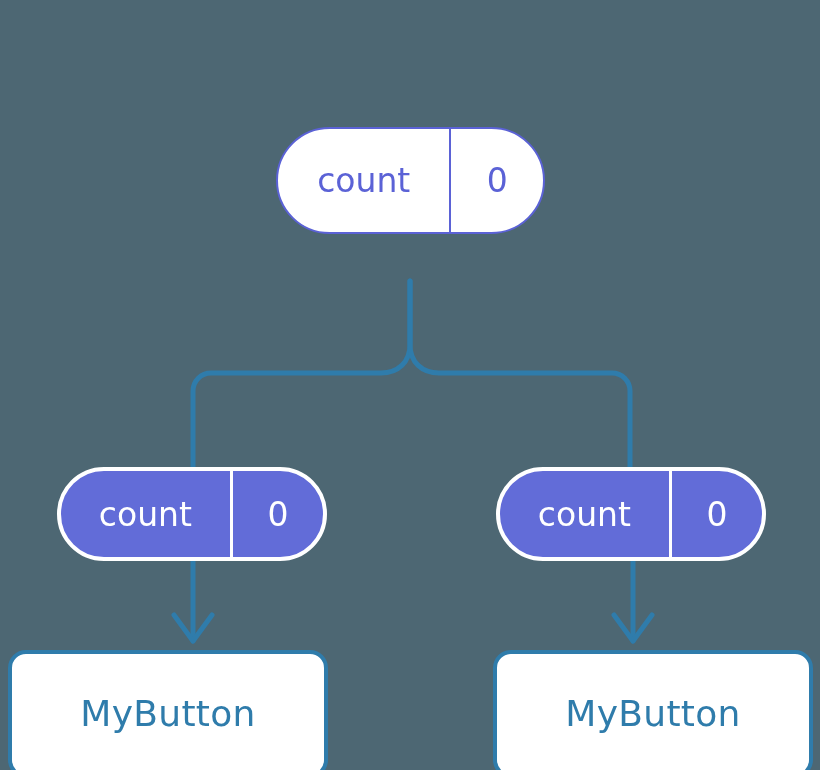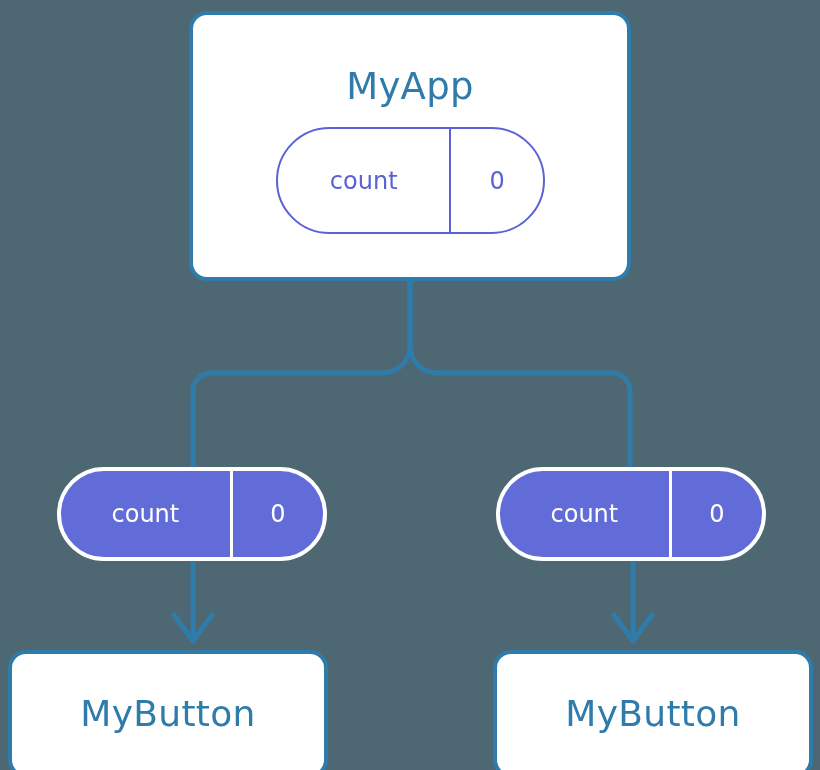--- a/index.html
+++ b/index.html
@@ -60,21 +60,21 @@
     display: flex;
     align-items: stretch;
     border-radius: 999px;
     overflow: hidden;
   }
   .state-pill .pill-key,
   .state-pill .pill-value {
     display: flex;
     align-items: center;
     justify-content: center;
-    font-size: 24px;
+    font-size: 33px;
     line-height: 1;
     box-sizing: border-box;
   }
 
   
   .pill-outline {
     border: 2px solid #5b62d6;
     background: #ffffff;
   }
   .pill-outline .pill-key {
@@ -157,23 +157,20 @@
 
     <path d="M 410 281 L 410 345 C 410 362 422 373 439 373 L 612 373 C 622 373 630 381 630 391 L 630 467" fill="none" stroke="#2f7cab" stroke-width="5" stroke-linecap="round" stroke-linejoin="round"></path>
 
     <path d="M 193 561 L 193 641" fill="none" stroke="#2f7cab" stroke-width="5" stroke-linecap="round"></path>
     <path d="M 174 615 L 193 641 L 212 615" fill="none" stroke="#2f7cab" stroke-width="5" stroke-linecap="round" stroke-linejoin="round"></path>
 
     <path d="M 633 561 L 633 641" fill="none" stroke="#2f7cab" stroke-width="5" stroke-linecap="round"></path>
     <path d="M 614 615 L 633 641 L 652 615" fill="none" stroke="#2f7cab" stroke-width="5" stroke-linecap="round" stroke-linejoin="round"></path>
   </svg>
 
-  <div id="app-card" class="component-card">
-    <div class="component-title">MyApp</div>
-  </div>
 
   <div id="app-state-pill" class="state-pill pill-outline">
     <div class="pill-key">count</div>
     <div class="pill-value">0</div>
   </div>
 
   <div id="state-left" class="state-pill pill-filled">
     <div class="pill-key">count</div>
     <div class="pill-value">0</div>
   </div>

